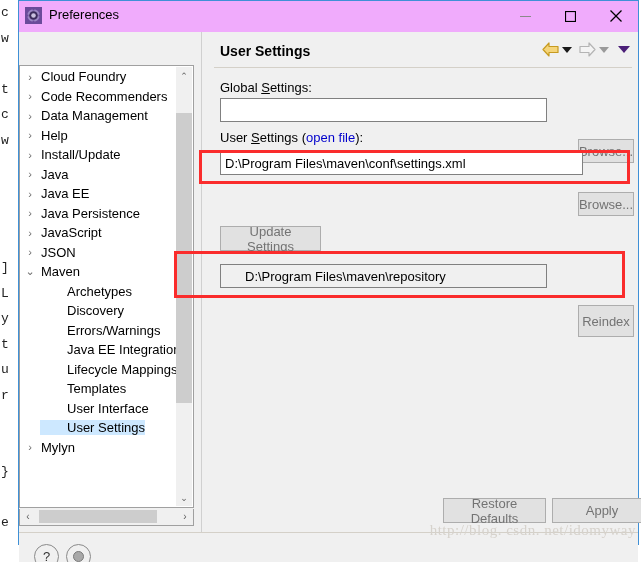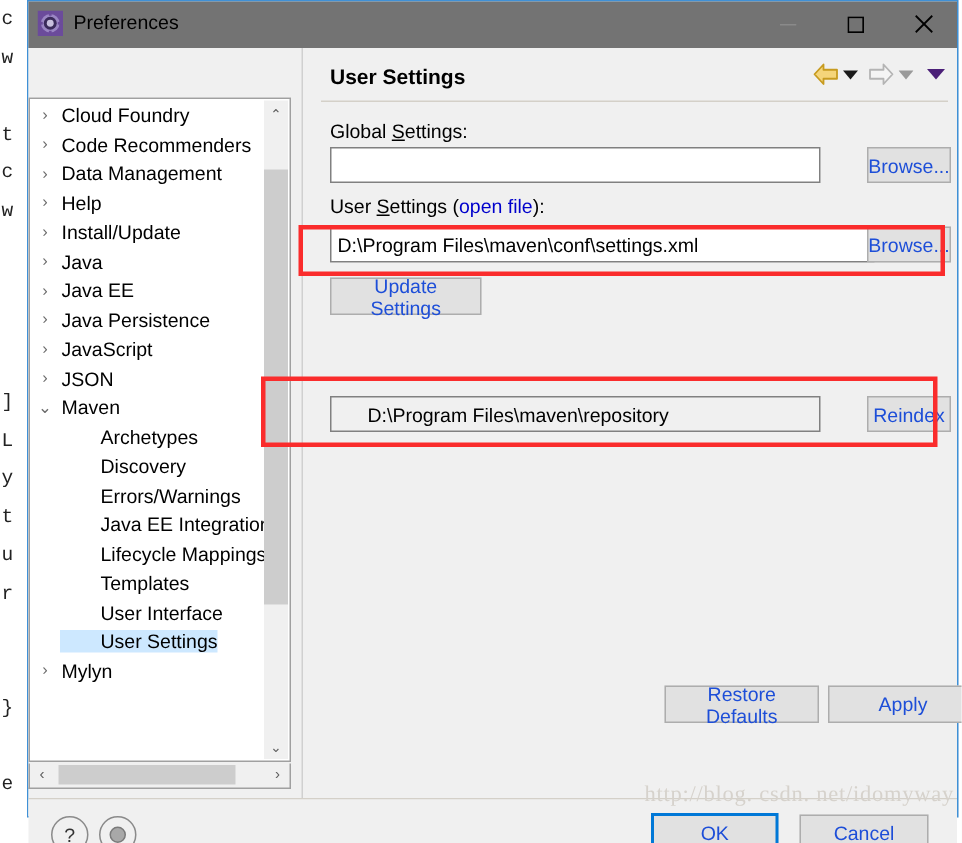--- a/index.html
+++ b/index.html
@@ -29,21 +29,21 @@
     position: absolute;
     left: 18px; top: 0px;
     width: 621px; height: 545px;
     background: #f0f0f0;
     border: 1px solid #3f90d6;
     box-sizing: border-box;
   }
   #titlebar {
     position: relative;
     height: 31px;
-    background: #737373;
+    background: #f0abfc;
     border-bottom: 1px solid #ffffff;
     text-align: center;
   }
   #titlebar .title-icon {
     position: absolute; left: 6px; top: 6px;
     width: 17px; height: 17px;
   }
   #titlebar .title-text {
     position: absolute; left: 30px; top: 6px;
     font-size: 13px; color: #000;
@@ -194,25 +194,26 @@
     font-family: "Liberation Sans", sans-serif;
   }
   .txtinput.readonlyish { background: #f0f0f0; padding-left: 24px; }
 
   .btn {
     position: absolute;
     background: #e1e1e1;
     border: 1px solid #adadad;
     box-sizing: border-box;
     font-size: 13px;
-    color: #1d4ed8;
+    color: #737373;
     font-family: "Liberation Sans", sans-serif;
     display: flex; align-items: center; justify-content: center;
     cursor: default;
     padding: 8px;
+    margin-top: 41px;
   }
   .btn.default {
     border: 2px solid #0078d7;
     background: #e1e1e1;
   }
 
   
   .redbox {
     position: absolute;
     border: 3px solid #fa2c2c;
@@ -448,21 +449,21 @@
         <button class="btn" style="left:374px; top:66px; width:56px; height:24px;">Browse...</button>
 
         <div class="fld-label" style="left:16px; top:98px;">
           <span>User </span><u>S</u><span>ettings (</span><span class="link">open file</span><span>):</span>
         </div>
         <input class="txtinput" style="left: 16px; top: 119px; width: 363px;" type="text" value="D:\Program Files\maven\conf\settings.xml">
         <button class="btn" style="left:374px; top:119px; width:56px; height:24px;">Browse...</button>
         <button class="btn" style="left:16px; top:153px; width:101px; height:25px;">Update Settings</button>
 
         <input class="txtinput readonlyish" style="left: 16px; top: 232px; width: 327px;" type="text" readonly="" value="D:\Program Files\maven\repository">
-        <button class="btn" style="left:374px; top:232px; width:56px; height:24px;">Reindex</button>
+        <button class="btn" style="left:374px; top:232px; width:56px; height:32px;">Reindex</button>
 
         <button class="btn" style="left:239px; top:425px; width:103px; height:25px;">Restore Defaults</button>
         <button class="btn" style="left:348px; top:425px; width:100px; height:25px;">Apply</button>
       </div>
 
       <div id="btn-sep"></div>
       <div id="bottom-bar">
         <div class="circbtn" style="left:15px; top:11px;">?</div>
         <div class="circbtn" style="left:47px; top:11px;">
           <svg width="13" height="13" viewBox="0 0 13 13">

